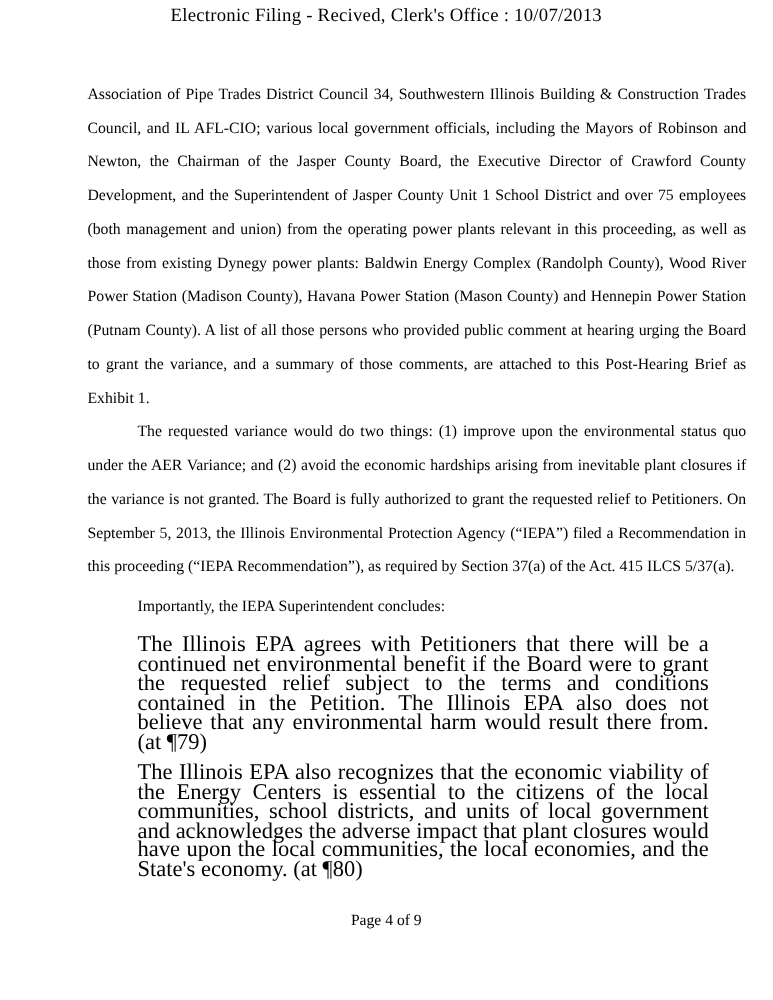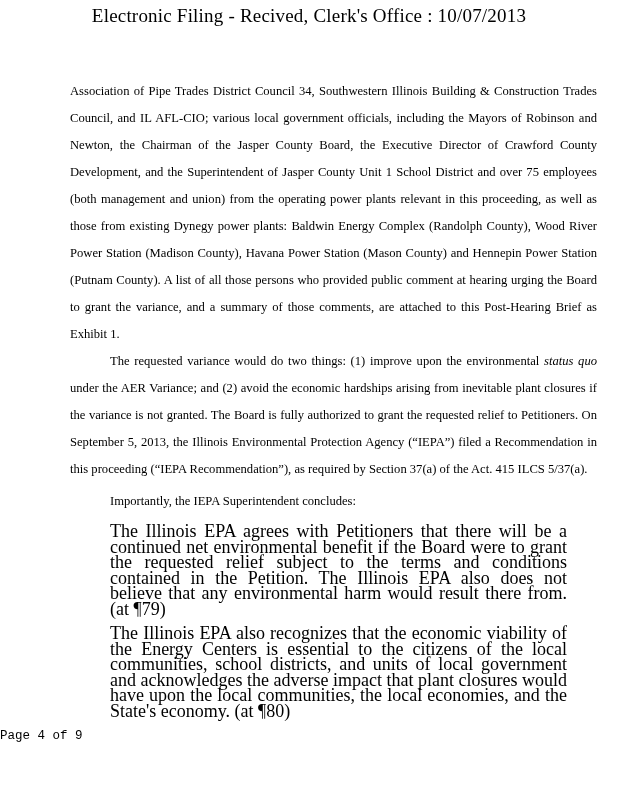--- a/index.html
+++ b/index.html
@@ -15,26 +15,26 @@
     color: #000000;
     font-family: "Liberation Serif", "DejaVu Serif", serif;
     overflow: hidden;
   }
   .filing-header {
     position: absolute;
     top: 5px;
     left: 0;
     width: 100%;
     text-align: center;
-    font-size: 19px;
+    font-size: 15px;
     letter-spacing: 0.2px;
   }
   .doc-body {
     position: absolute;
-    top: 78px;
+    top: 62px;
     left: 70px;
     width: 527px;
   }
   p.para {
     margin: 0;
     font-size: 12.6px;
     line-height: 27px;
     text-align: justify;
   }
   p.first-indent {
@@ -43,30 +43,29 @@
   p.lead-in {
     margin-top: 5px;
   }
   .quote {
     margin: 9px 30px 9px 40px;
     font-size: 18px;
     line-height: 15.5px;
     text-align: justify;
   }
   .italic {
-    font-style: italic;
     margin-top: 32px;
   }
   .page-footer {
     position: absolute;
     top: 729px;
     left: 0;
     width: 100%;
+    text-align: center;
     font-size: 12.5px;
-    font-family: Liberation Mono, monospace;
   }
 </style>
 </head>
 <body>
 
 <div class="page">
 
   <div class="filing-header">Electronic Filing - Recived, Clerk's Office :  10/07/2013</div>
 
   <div class="doc-body">

